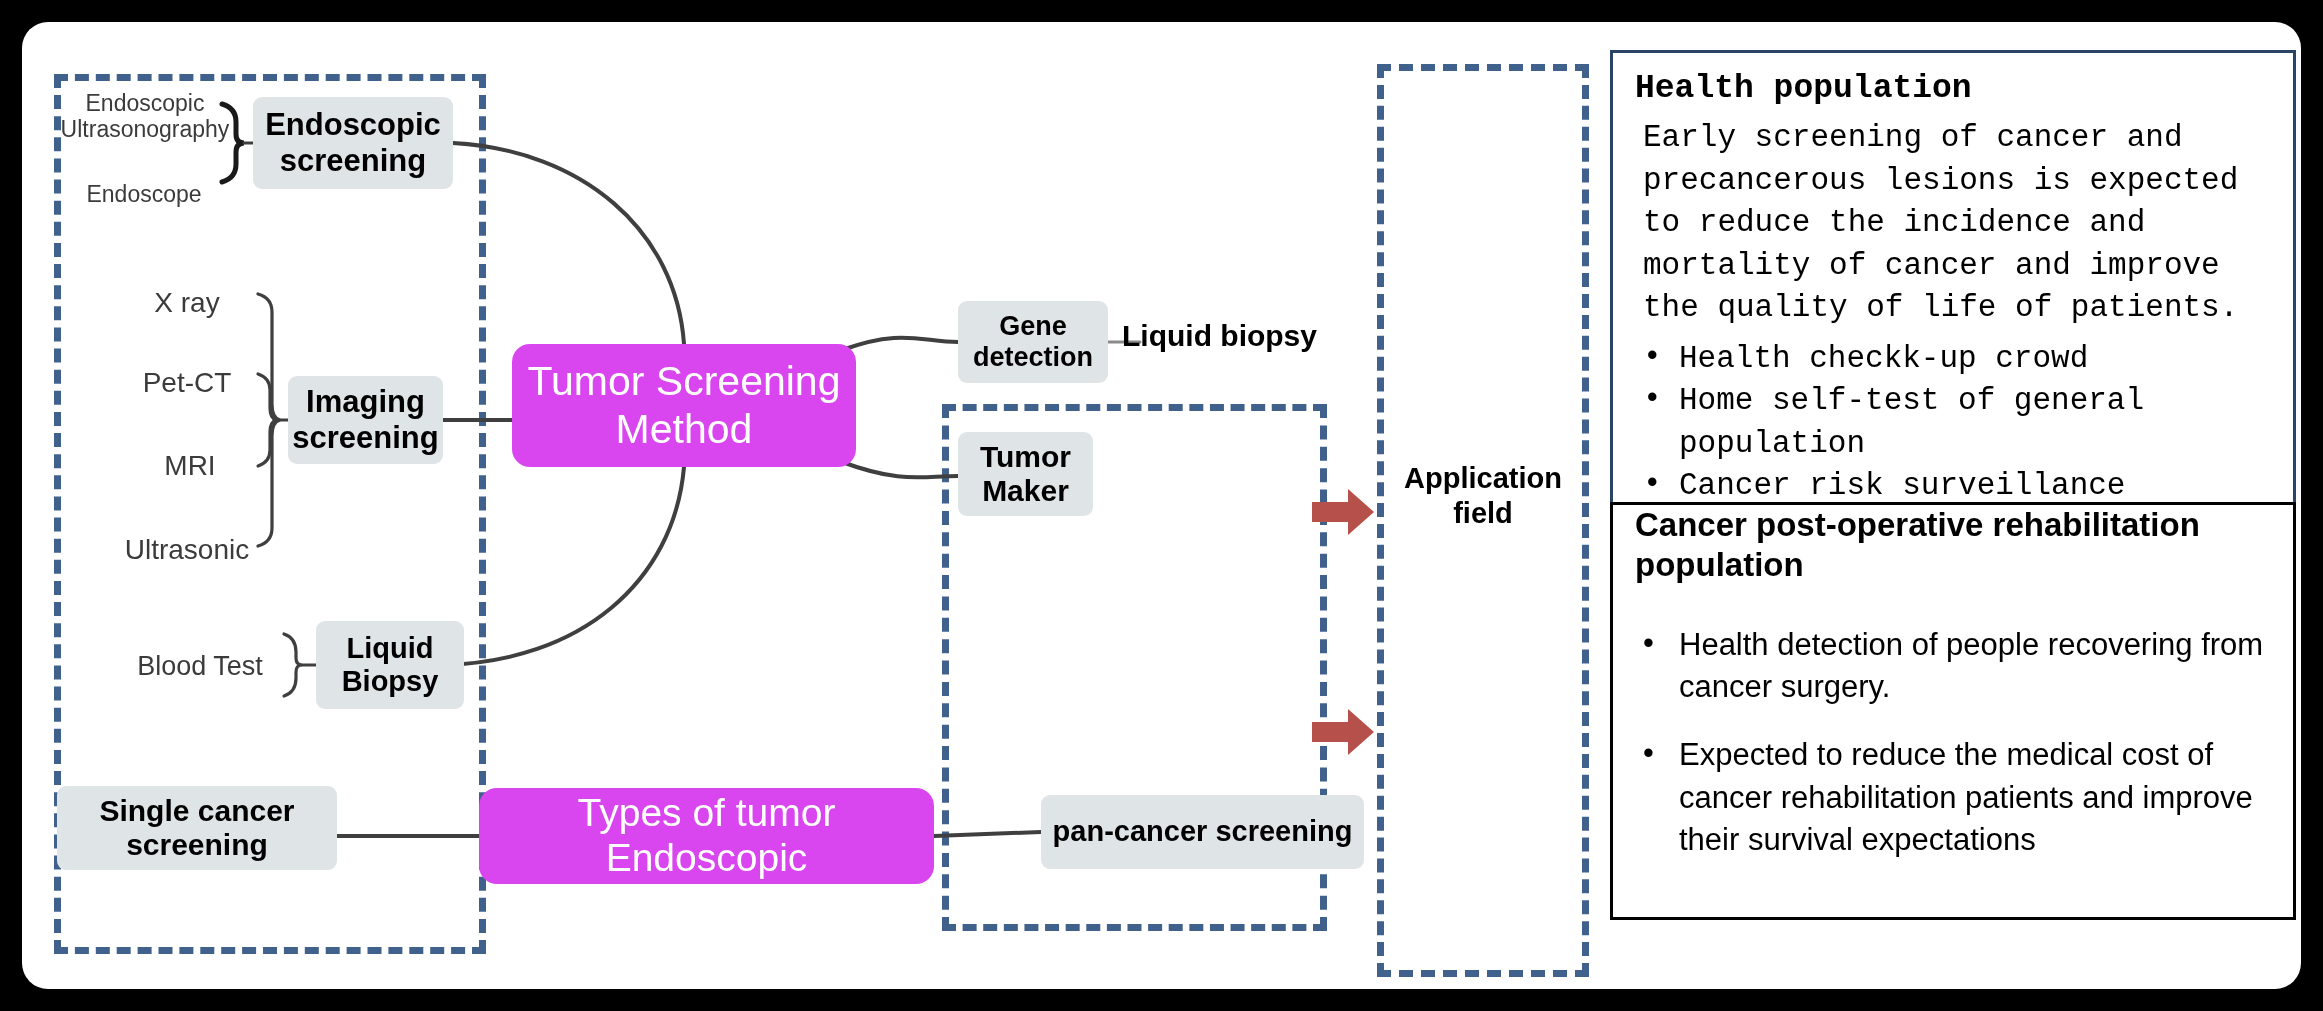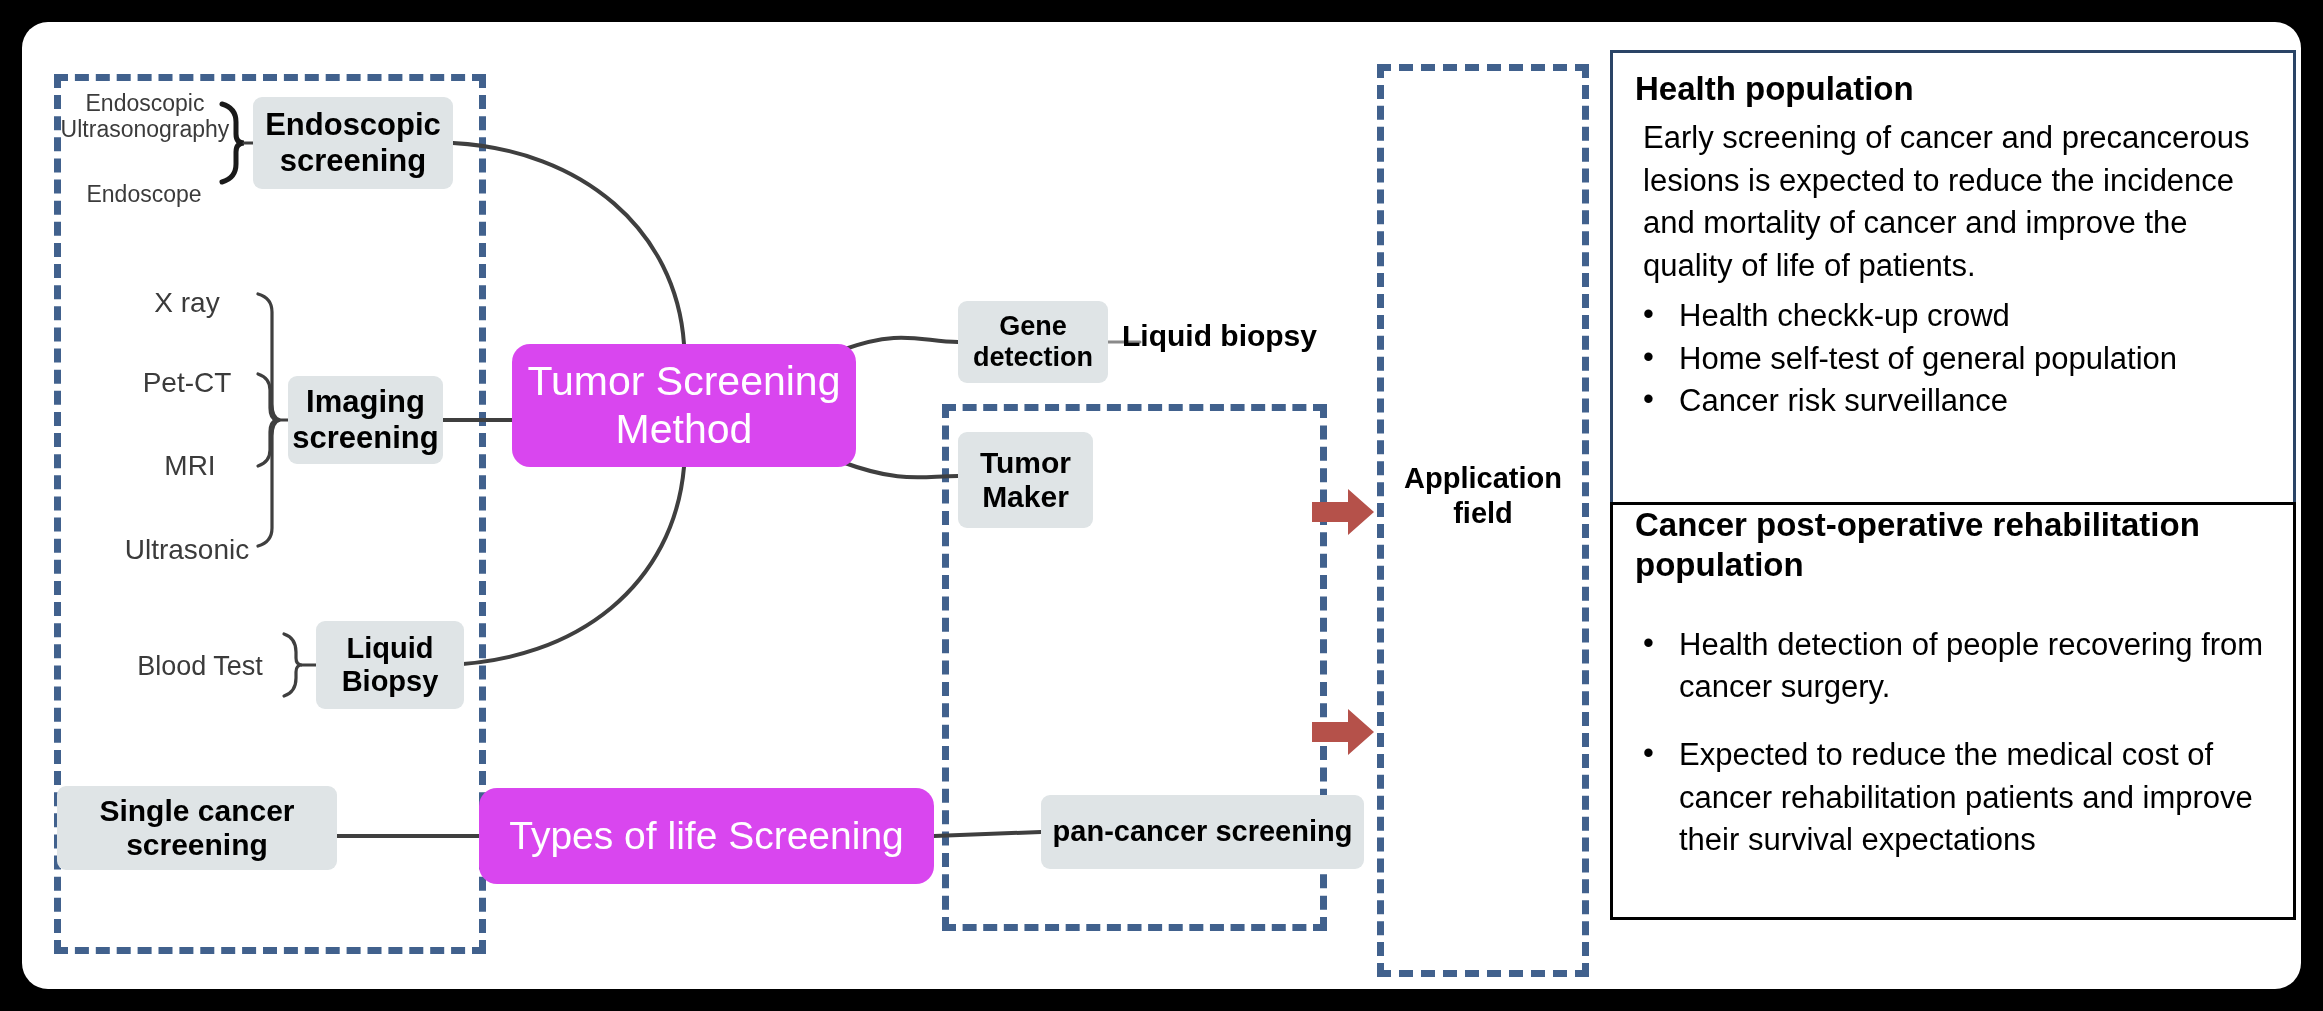--- a/index.html
+++ b/index.html
@@ -91,21 +91,21 @@
   
   #n-endoscopic   { left: 231px; top: 75px;  width: 200px; height: 92px;  font-size: 31px; }
   #n-imaging      { left: 266px; top: 354px; width: 155px; height: 88px;  font-size: 31px; }
   #n-liquid-left  { left: 294px; top: 599px; width: 148px; height: 88px;  font-size: 29px; }
   #n-single       { left: 35px;  top: 764px; width: 280px; height: 84px;  font-size: 30px; }
 
   #n-tsm          { left: 490px; top: 322px; width: 344px; height: 123px; font-size: 41px; }
   #n-types        { left: 457px; top: 766px; width: 455px; height: 96px;  font-size: 39px; }
 
   #n-gene         { left: 936px; top: 279px; width: 150px; height: 82px;  font-size: 27px; }
-  #n-tumor-maker  { left: 936px; top: 410px; width: 135px; height: 96px;  font-size: 30px; }
+  #n-tumor-maker  { left: 936px; top: 410px; width: 135px; height: 84px;  font-size: 30px; }
   #n-pancancer    { left: 1019px;top: 773px; width: 323px; height: 74px;  font-size: 29px; }
 
   #lbl-liquid-biopsy { left: 1100px; top: 297px; width: 230px; font-size: 30px; color:#000; font-weight: bold; text-align:left;}
 
   
   #lbl-eus        { left: 28px;  top: 68px;  width: 190px; font-size: 23px; }
   #lbl-endoscope  { left: 42px;  top: 159px; width: 160px; font-size: 23px; }
   #lbl-xray       { left: 110px; top: 265px; width: 110px; font-size: 28px; }
   #lbl-petct      { left: 100px; top: 345px; width: 130px; font-size: 28px; }
   #lbl-mri        { left: 118px; top: 428px; width: 100px; font-size: 28px; }
@@ -136,20 +136,21 @@
   
   .panel {
     position: absolute;
     box-sizing: border-box;
     background: #ffffff;
   }
   #panel-health {
     left: 1588px; top: 28px;
     width: 686px; height: 504px;
     border: 3px solid #2a4466;
+    font-family: Liberation Mono, monospace;
   }
   #panel-rehab {
     left: 1588px; top: 480px;
     width: 686px; height: 418px;
     border: 3px solid #000000;
   }
   .panel-inner { padding: 16px 20px 10px 22px; }
   .panel-title {
     font-size: 33px;
     font-weight: bold;
@@ -250,21 +251,21 @@
     <div class="node grey" id="n-gene" style="white-space: pre-line;">Gene
 detection</div>
     <div class="node grey" id="n-tumor-maker" style="white-space: pre-line;">Tumor
 Maker</div>
     <div class="node grey" id="n-pancancer">pan-cancer screening</div>
 
     <div class="plain-label-dark" id="lbl-liquid-biopsy">Liquid biopsy</div>
 
     <div class="node blue" id="n-tsm" style="white-space: pre-line;">Tumor Screening
 Method</div>
-    <div class="node blue" id="n-types">Types of life Screening</div>
+    <div class="node blue" id="n-types">Types of tumor Endoscopic</div>
 
     <div id="lbl-appfield" style="white-space: pre-line;">Application
 field</div>
 
     <svg class="red-arrow" id="arrow-top" viewBox="0 0 62 46">
       <polygon points="0,13 36,13 36,0 62,23 36,46 36,33 0,33" fill="#b5514a"></polygon>
     </svg>
     <svg class="red-arrow" id="arrow-bottom" viewBox="0 0 62 46">
       <polygon points="0,13 36,13 36,0 62,23 36,46 36,33 0,33" fill="#b5514a"></polygon>
     </svg>

